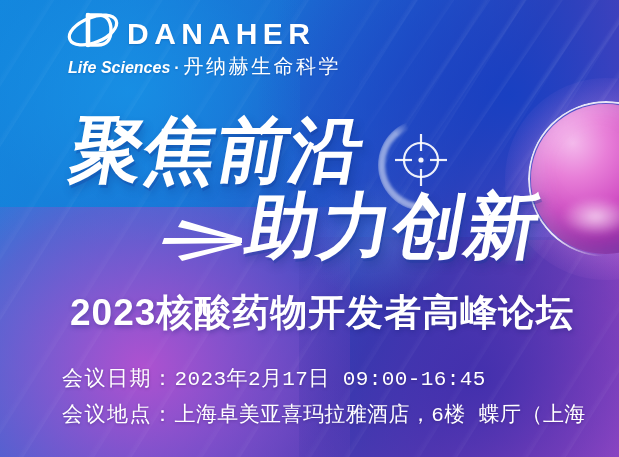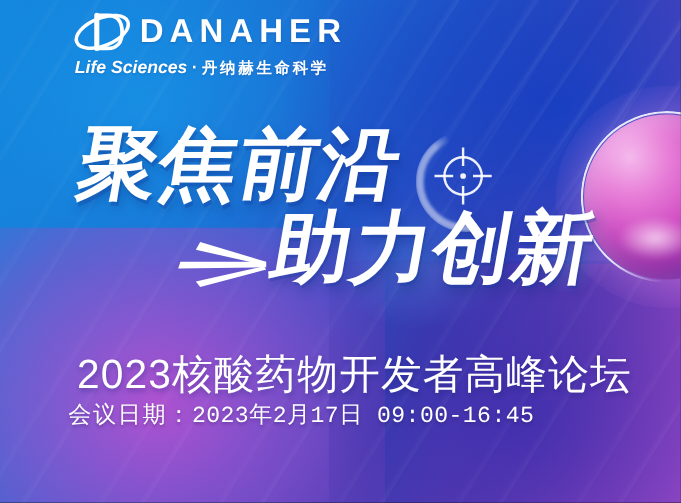--- a/index.html
+++ b/index.html
@@ -152,21 +152,21 @@
 
   
   .logo-block {
     position: absolute;
     left: 66px;
     top: 9px;
     width: 290px;
   }
   .logo-row {
     display: flex;
-    align-items: center;
+    align-items: flex-end;
     gap: 7px;
     height: 40px;
   }
   .logo-mark {
     width: 54px;
     height: 38px;
     flex: 0 0 auto;
   }
   .logo-word {
     color: #ffffff;
@@ -182,23 +182,23 @@
     padding-left: 2px;
     color: #ffffff;
     font-size: 16px;
     font-style: italic;
     font-weight: bold;
     white-space: nowrap;
     text-shadow: 0 1px 2px rgba(0,40,110,0.22);
   }
   .logo-sub .cn {
     font-style: normal;
-    font-weight: bold;
+    font-weight: normal;
     letter-spacing: 2.5px;
-    font-size: 14px;
+    font-size: 20px;
   }
   .logo-sub .dot {
     font-style: normal;
     padding: 0 4px;
   }
 
   
   .headline {
     position: absolute;
     left: 0;
@@ -253,25 +253,24 @@
     pointer-events: none;
   }
 
   
   .subhead {
     position: absolute;
     left: 70px;
     top: 288px;
     color: #ffffff;
     font-size: 37px;
-    font-weight: normal;
+    font-weight: bold;
     letter-spacing: 1px;
     white-space: nowrap;
     text-shadow: 1px 2px 5px rgba(20,30,110,0.35);
-    margin-top: 28px;
   }
 
   
   .info {
     position: absolute;
     left: 62px;
     top: 362px;
     color: #ffffff;
   }
   .info-line {
@@ -349,15 +348,18 @@
       <polygon points="26,40 88,26 90,29 30,45" fill="#ffffff"></polygon>
     </svg>
   </div>
 
   <div class="subhead">2023核酸药物开发者高峰论坛</div>
 
   <div class="info">
     <div class="info-line">
       <span class="lbl">会议日期：</span><span>2023年2月17日  09:00-16:45</span>
     </div>
+    <div class="info-line">
+      <span class="lbl">会议地点：</span><span>上海卓美亚喜玛拉雅酒店，6楼 蝶厅（上海</span>
+    </div>
   </div>
 
 </div>
 
 </body></html>

